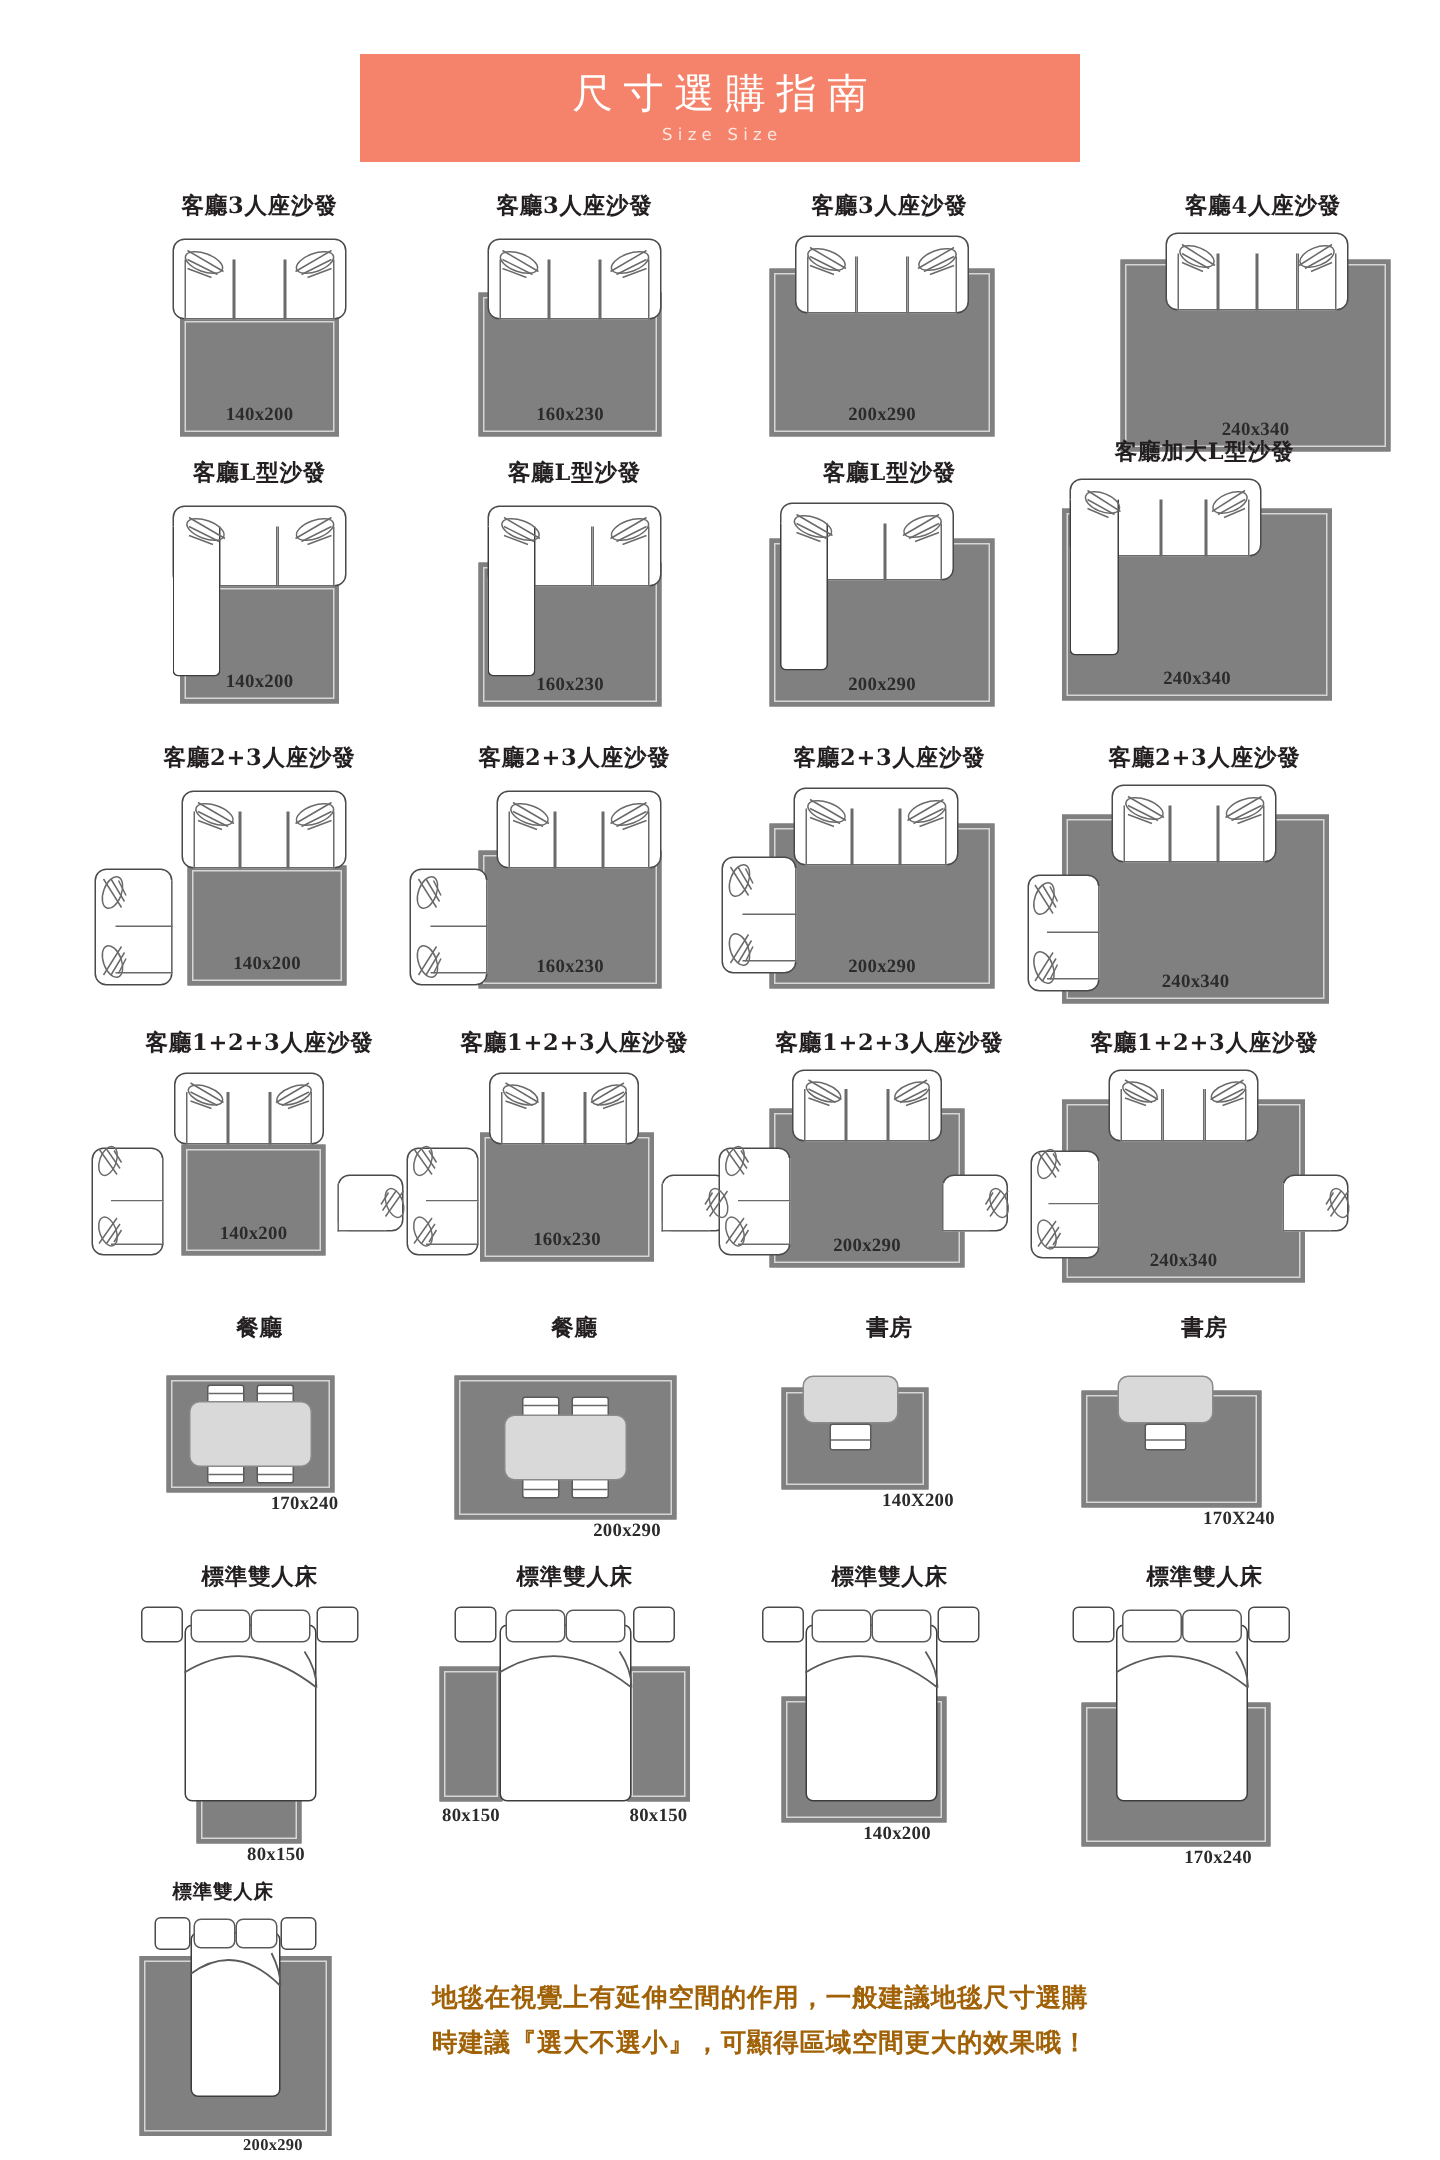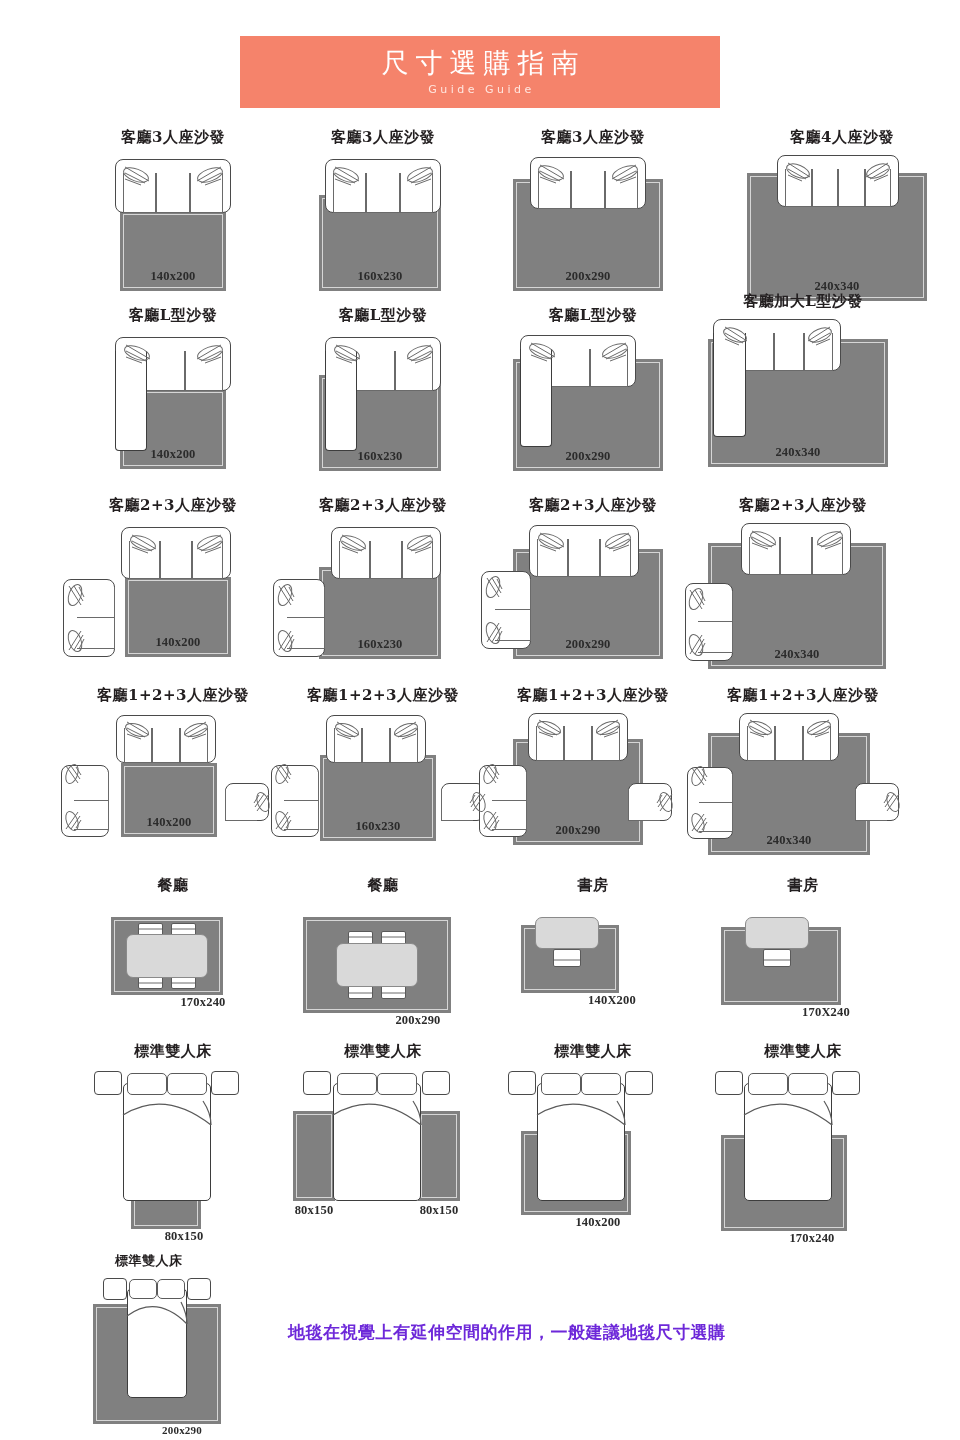--- a/index.html
+++ b/index.html
@@ -77,33 +77,33 @@
   }
   .nstand{
     background:#ffffff;border:1.2px solid #4a4a4a;border-radius:4px;
   }
   .svgwrap{position:absolute;left:0;top:0;width:100%;height:100%;pointer-events:none;}
 
   
   .note{
     position:absolute;left:288px;top:1318px;width:620px;
     font-family:"DejaVu Sans", sans-serif;
-    font-size:17px;line-height:1.75;color:#6d28d9;font-weight:700;
+    font-size:17px;line-height:1.75;color:#a16207;font-weight:700;
     letter-spacing:0.5px;
   }
   .note p{margin:0;}
 </style>
 </head>
 <body>
 
 <div class="page">
 
   <div class="banner">
     <div class="banner-title">尺寸選購指南</div>
-    <div class="banner-sub">Guide Guide</div>
+    <div class="banner-sub">Size Size</div>
   </div>
 
   <div class="cell" style="left:53px;top:128px;">
     <div class="cell-title">客廳3人座沙發</div>
     <div class="stage" style="height:140px;margin-top:6px;">
       <div class="rug" style="left:67px;top:58px;width:106px;height:80px;">
         <div class="rug-label">140x200</div>
       </div>
 
       <div class="fx sofa-body" style="left:62px;top:6px;width:116px;height:54px;"></div>
@@ -666,15 +666,16 @@
       <svg class="svgwrap" style="z-index:6;" viewBox="0 0 240 170">
         <path d="M74,40 Q104,18 134,48" stroke="#5a5a5a" stroke-width="1.2" fill="none"></path>
         <path d="M128,26 Q134,38 134,48" stroke="#5a5a5a" stroke-width="1.2" fill="none"></path>
       </svg>
       <div class="rug-label below" style="position:absolute;left:0;right:0;top:148px;text-align:center;padding-left:18px;font-size:11px;">200x290</div>
     </div>
   </div>
 
   <div class="note">
     <p>地毯在視覺上有延伸空間的作用，一般建議地毯尺寸選購</p>
+    <p>時建議『選大不選小』，可顯得區域空間更大的效果哦！</p>
   </div>
 
 </div>
 
 </body></html>

